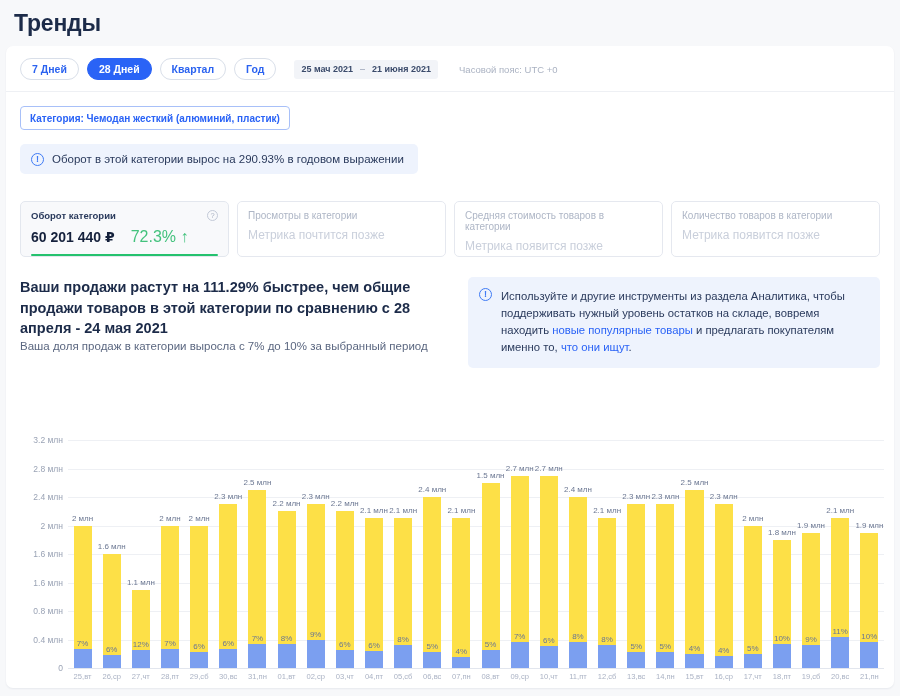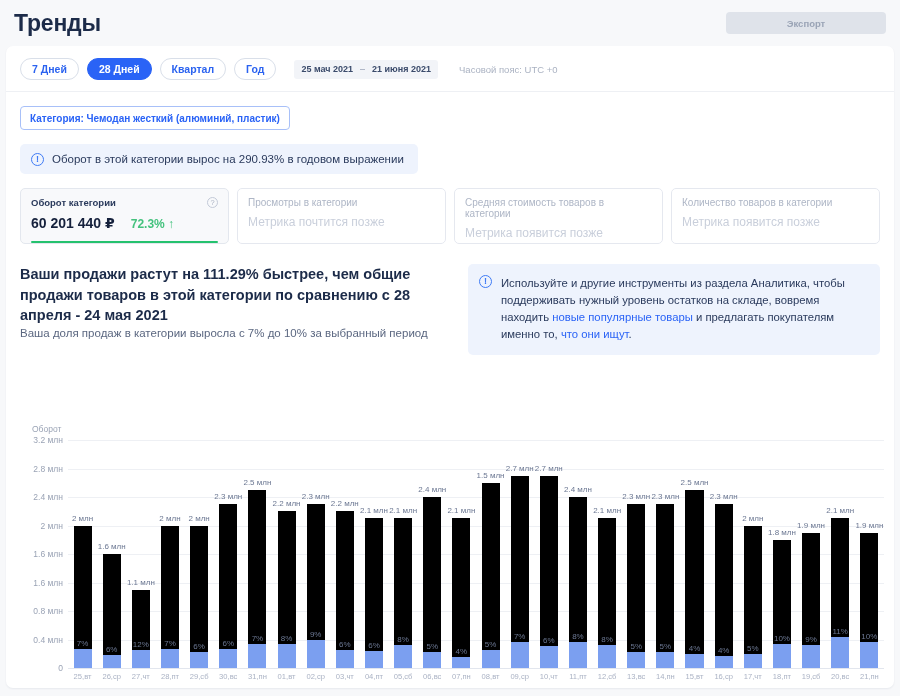--- a/index.html
+++ b/index.html
@@ -84,34 +84,34 @@
     color: #3f7bf5; font-size: 9px; font-weight: 700;
     display: flex; align-items: center; justify-content: center;
     line-height: 1;
   }
 
   
   .metrics { display: flex; gap: 8px; padding: 14px 14px 0 14px; }
   .metric {
     flex: 1 1 0; height: 56px;
     border: 1px solid #e5e8ef; border-radius: 5px;
-    padding: 8px 10px 0 10px; position: relative; overflow: hidden;
+    padding: 8px 10px 0 10px; position: relative; overflow: hidden; margin-top: 13px;
   }
   .metric.primary { background: #f8f9fb; border-color: #e3e7ee; }
   .metric-head { display: flex; align-items: flex-start; justify-content: space-between; }
   .metric-title { font-size: 9.5px; font-weight: 700; color: #2a3a5c; }
   .metric.empty .metric-title { color: #aeb6c6; font-weight: 400; font-size: 10px; }
   .help-icon {
     width: 11px; height: 11px; border: 1px solid #c3cad8; border-radius: 50%;
     color: #aab2c2; font-size: 7.5px; display: flex; align-items: center;
     justify-content: center; cursor: pointer; flex: 0 0 11px;
   }
   .metric-value-row { display: flex; align-items: baseline; gap: 16px; margin-top: 7px; }
   .metric-value { font-size: 14px; font-weight: 700; color: #15213c; }
-  .metric-delta { font-size: 12px; font-weight: 700; color: #43c27d; }
+  .metric-delta { font-size: 16px; font-weight: 400; color: #43c27d; }
   .metric-placeholder { margin-top: 7px; font-size: 12px; color: #c9cfdb; }
   .metric-underline {
     position: absolute; left: 10px; right: 10px; bottom: 0; height: 2.5px;
     background: #25c26e; border-radius: 2px;
   }
 
   
   .summary { display: flex; gap: 20px; padding: 20px 14px 0 14px; align-items: flex-start; }
   .summary-left { flex: 1 1 auto; max-width: 450px; }
   .summary-head { font-size: 14.5px; font-weight: 700; line-height: 1.42; color: #1c2b49; }
@@ -139,21 +139,21 @@
   .gridline.base { background: #e2e6ee; }
   .bars {
     position: absolute; left: 48px; right: 0; top: 0; bottom: 0;
     display: flex; align-items: flex-end; justify-content: space-between;
   }
   .bar-col {
     position: relative; flex: 1 1 0; height: 100%;
     display: flex; flex-direction: column; justify-content: flex-end; align-items: center;
   }
   .bar-outer {
-    width: 62%; background: #000000; position: relative;
+    width: 62%; background: #fde047; position: relative;
     display: flex; flex-direction: column; justify-content: flex-end;
   }
   .bar-total-label {
     position: absolute; left: 50%; transform: translateX(-50%);
     top: -12px; font-size: 8px; color: #6b7792; white-space: nowrap;
   }
   .bar-inner { width: 100%; background: #7b9ff0; }
   .bar-pct-label {
     position: absolute; left: 50%; transform: translateX(-50%);
     font-size: 8px; color: #6b7792; white-space: nowrap;
@@ -166,21 +166,20 @@
     flex: 1 1 0; text-align: center; font-size: 7.6px; color: #aab2c4; white-space: nowrap;
   }
 </style>
 </head>
 <body>
 
 <div class="page">
 
   <div class="top-bar">
     <div class="page-title">Тренды</div>
-    <button class="export-btn">Экспорт</button>
   </div>
 
   <div class="card">
 
     <div class="filter-row">
       <button class="pill">7 Дней</button>
       <button class="pill active">28 Дней</button>
       <button class="pill">Квартал</button>
       <button class="pill">Год</button>
       <div class="date-range">
@@ -246,21 +245,20 @@
       </div>
       <div class="tip">
         <span class="i-circle">!</span>
         <div class="tip-text">
           <span>Используйте и другие инструменты из раздела Аналитика, чтобы поддерживать нужный уровень остатков на складе, вовремя находить </span><a>новые популярные товары</a><span> и предлагать покупателям именно то, </span><a>что они ищут</a><span>.</span>
         </div>
       </div>
     </div>
 
     <div class="chart-area">
-      <div class="axis-title">Оборот</div>
       <div class="plot">
         <div class="ylabels">
             <div class="ylabel" style="top: 100%;">0</div>
             <div class="ylabel" style="top: 87.5%;">0.4 млн</div>
             <div class="ylabel" style="top: 75%;">0.8 млн</div>
             <div class="ylabel" style="top: 62.5%;">1.6 млн</div>
             <div class="ylabel" style="top: 50%;">1.6 млн</div>
             <div class="ylabel" style="top: 37.5%;">2 млн</div>
             <div class="ylabel" style="top: 25%;">2.4 млн</div>
             <div class="ylabel" style="top: 12.5%;">2.8 млн</div>

